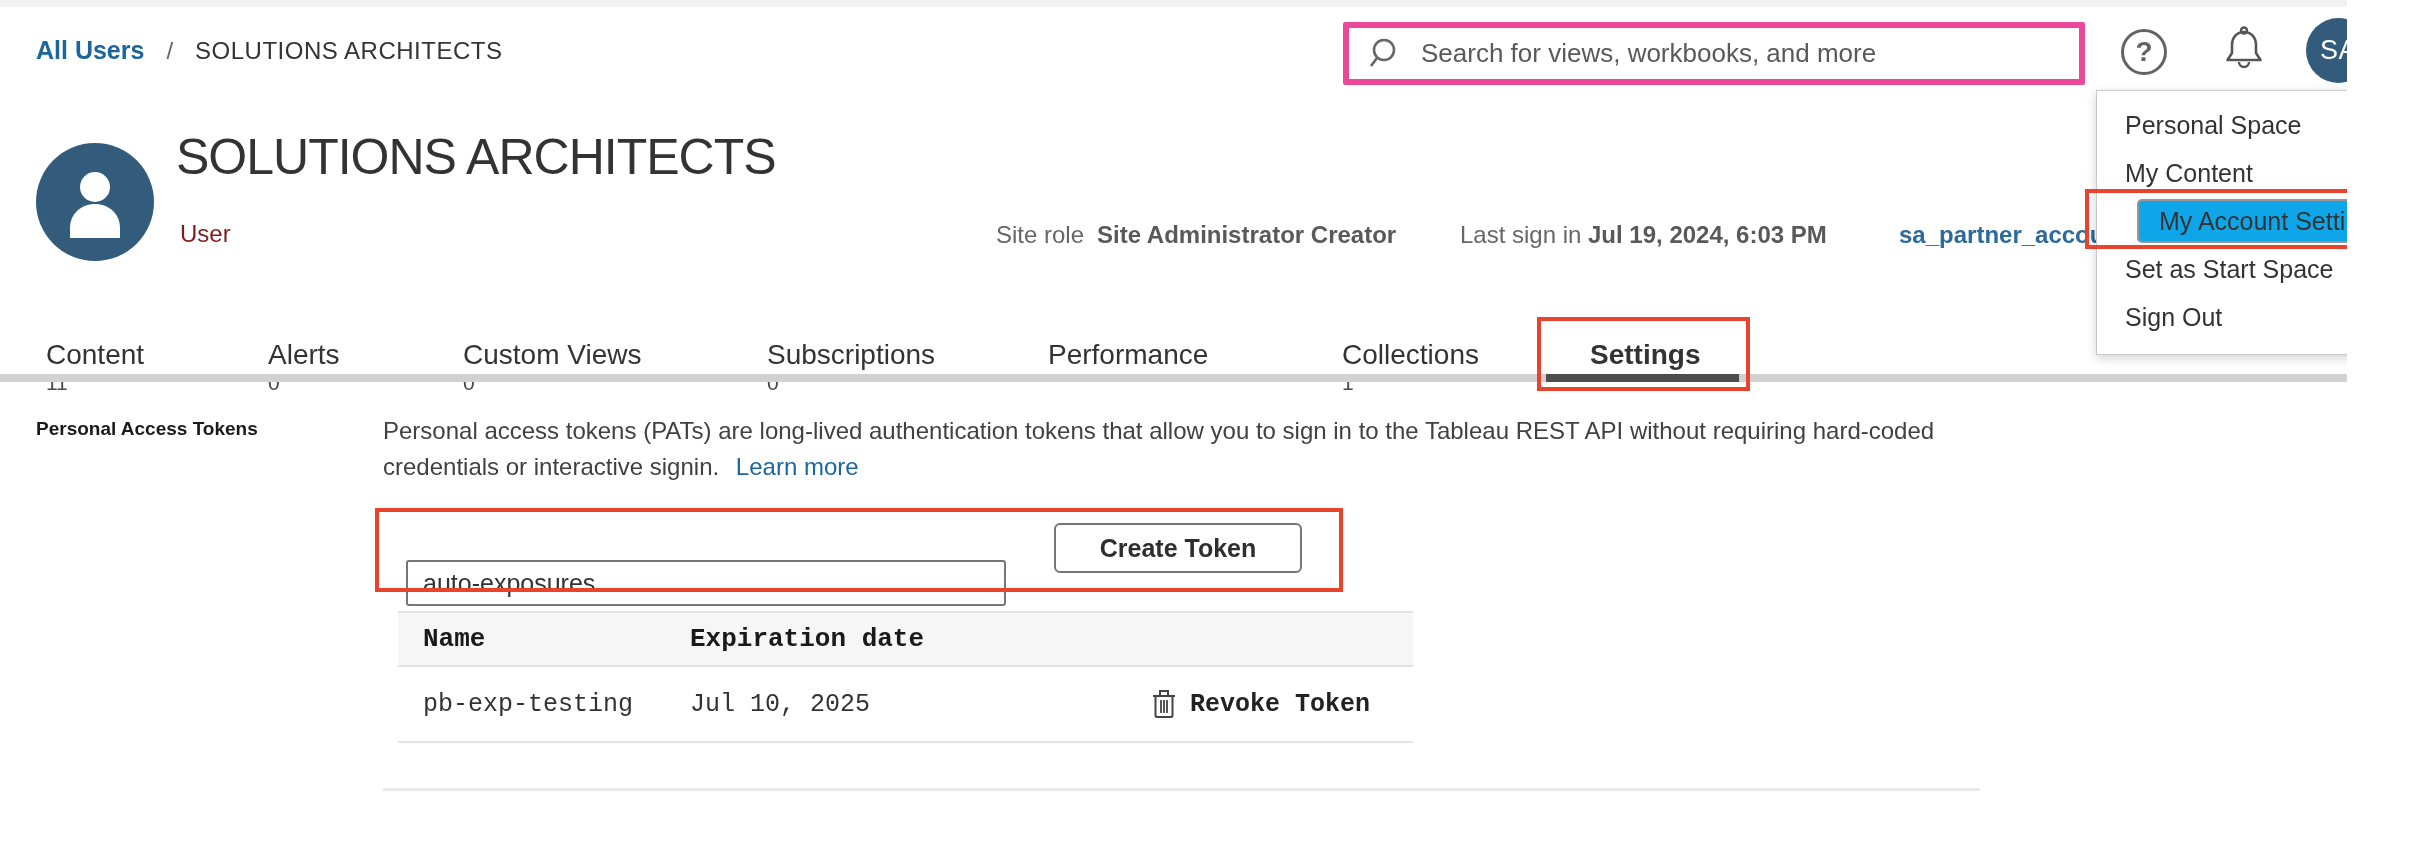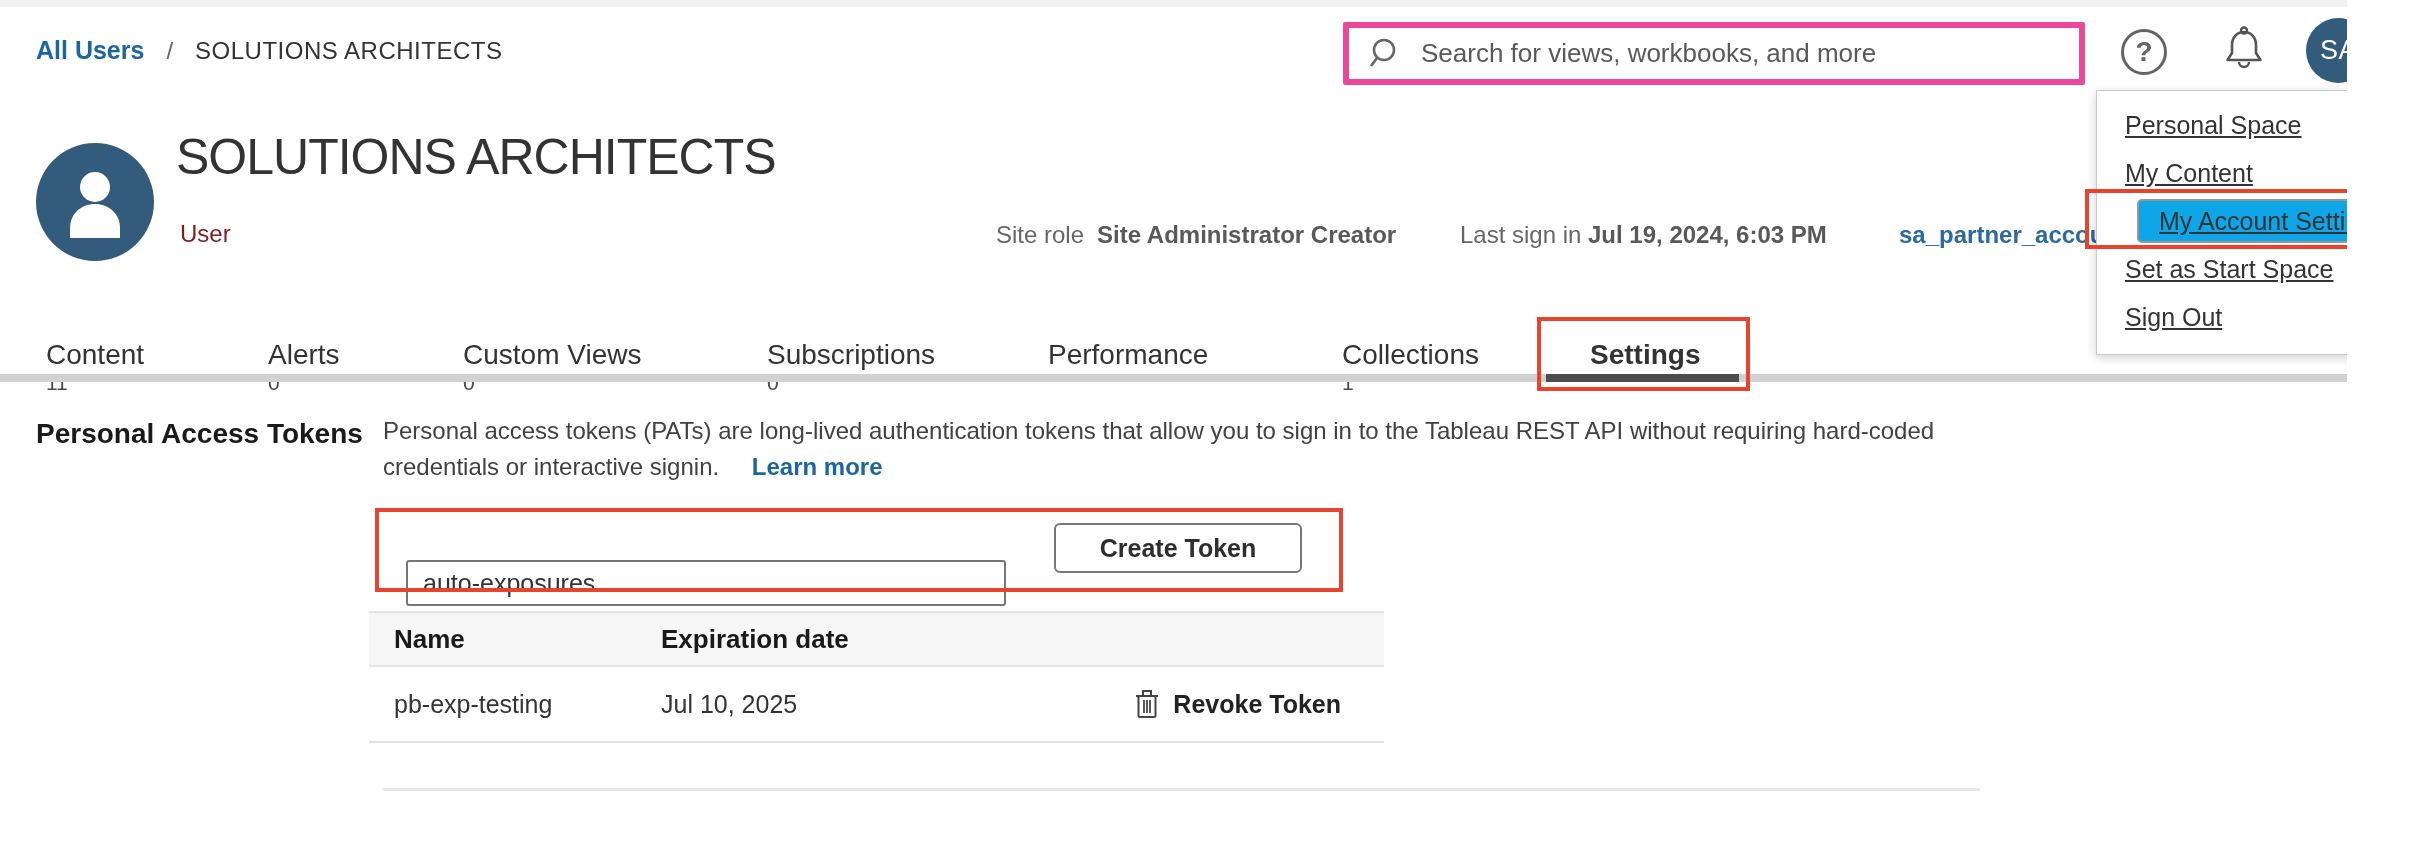--- a/index.html
+++ b/index.html
@@ -36,21 +36,21 @@
   .bell-btn { left:2216px; top:22px; width:56px; height:56px; }
   .avatar-btn { left:2306px; top:18px; width:65px; height:65px; border-radius:50%;
                 background:#335c7c; color:#fff; font-size:27px; display:flex;
                 align-items:center; justify-content:center; letter-spacing:0.5px; }
 
   
   .dropdown { left:2096px; top:90px; width:278px; height:265px; background:#fff;
               border:1px solid #c9c9c9; box-shadow:0 3px 10px rgba(0,0,0,0.18);
               padding-top:10px; z-index:10; }
   .dd-item { height:48px; display:flex; align-items:center; padding:0 28px;
-             font-size:25px; color:#333; cursor:pointer; white-space:nowrap;text-decoration:underline; }
+             font-size:25px; color:#333; cursor:pointer; white-space:nowrap; }
   .dd-item-highlight { padding:0 8px; }
   .dd-pill { background:#0ea5e9; border:2px solid #979797; border-radius:5px;
              height:44px; width:100%; display:flex; align-items:center; padding:8px 20px;margin-left:32px; }
   .dd-arrow { margin-left:22px; font-size:17px; color:#333; }
 
   
   .anno { border:4px solid #e8432d; background:transparent; z-index:20; pointer-events:none; }
   .anno-menu { left:2085px; top:189px; width:301px; height:60px; }
   .anno-tab { left:1537px; top:317px; width:213px; height:74px; }
   .anno-form { left:375px; top:508px; width:968px; height:84px; }
@@ -67,33 +67,33 @@
 
   
   .tab { position:absolute; top:339px; display:flex; align-items:baseline; font-size:28px;
          color:#333; cursor:pointer; white-space:nowrap;flex-direction:column; }
   .tab-count { font-size:21px; color:#4a4a4a; margin-left:20px; }
   .tab-selected { font-weight:bold; }
   .tabs-bar { left:0; top:374px; width:2422px; height:8px; background:#d1d1d1; }
   .tabs-active-bar { left:1546px; top:374px; width:193px; height:8px; background:#4d4d4d; z-index:2; }
 
   
-  .pat-heading { left:36px; top:418px; font-size:28px; font-weight:bold; color:#1a1a1a; }
+  .pat-heading { left:36px; top:418px; font-size:19px; font-weight:bold; color:#1a1a1a; }
   .pat-desc { left:383px; top:413px; width:1600px; font-size:24px; line-height:36px; color:#414141; }
-  .learn-more { color:#1b679d; font-weight:bold; margin-left:26px; cursor:pointer; text-decoration:none; }
+  .learn-more { color:#1b679d; font-weight:normal; margin-left:10px; cursor:pointer; text-decoration:none; }
 
   .token-input { left:406px; top:526px; width:600px; height:46px; border:2px solid #767676;
                  border-radius:3px; font-size:25px; color:#333; padding:0 15px;
                  font-family:"Liberation Sans", sans-serif; outline:none;margin-top:34px; }
   .create-btn { left:1054px; top:523px; width:248px; height:50px; background:#fff;
                 border:2px solid #767676; border-radius:6px; font-size:25px; font-weight:bold;
                 color:#2e2e2e; font-family:"Liberation Sans", sans-serif; cursor:pointer; }
 
   
-  .pat-table { left:369px; top:611px; width:1015px; }
+  .pat-table { left:398px; top:611px; width:1015px;font-family:Liberation Mono, monospace; }
   .pat-thead { display:flex; align-items:center; height:56px; background:#f6f6f6;
                border-top:2px solid #e3e3e3; border-bottom:2px solid #e3e3e3;
                font-size:26px; font-weight:bold; color:#1a1a1a; }
   .col-name { padding-left:25px; width:292px; }
   .col-exp  { width:380px; }
   .pat-row { display:flex; align-items:center; height:76px; border-bottom:2px solid #e3e3e3;
              font-size:25px; color:#333; }
   .cell-name { padding-left:25px; width:292px; }
   .cell-exp { width:380px; }
   .cell-action { flex:1; display:flex; justify-content:flex-end; align-items:center;

